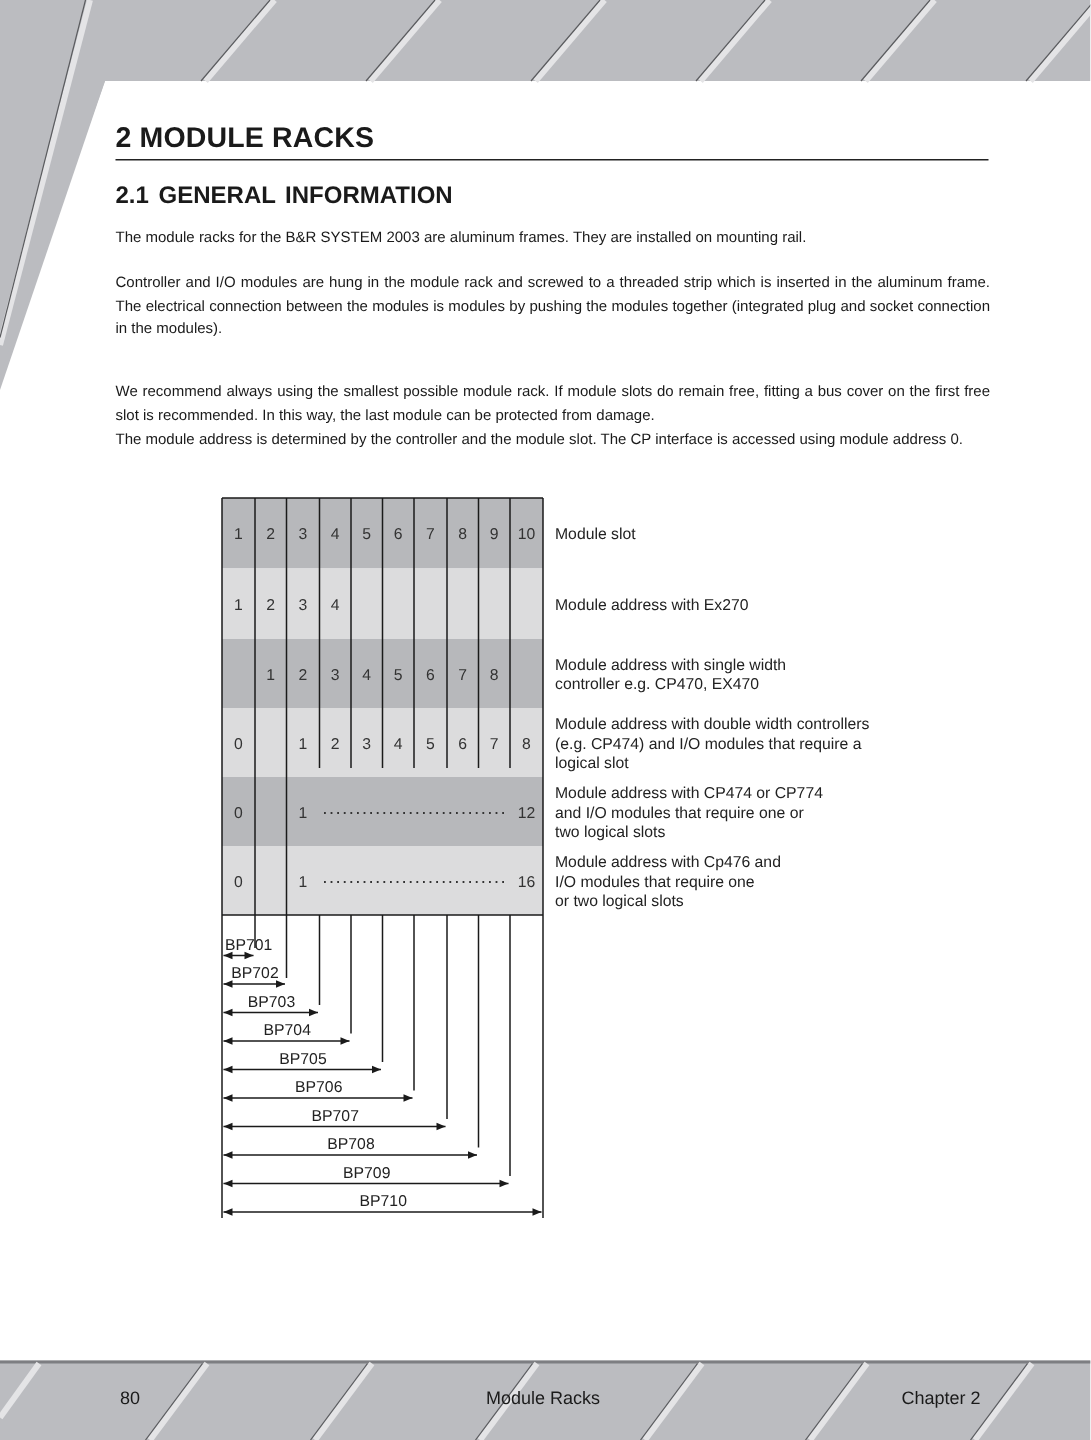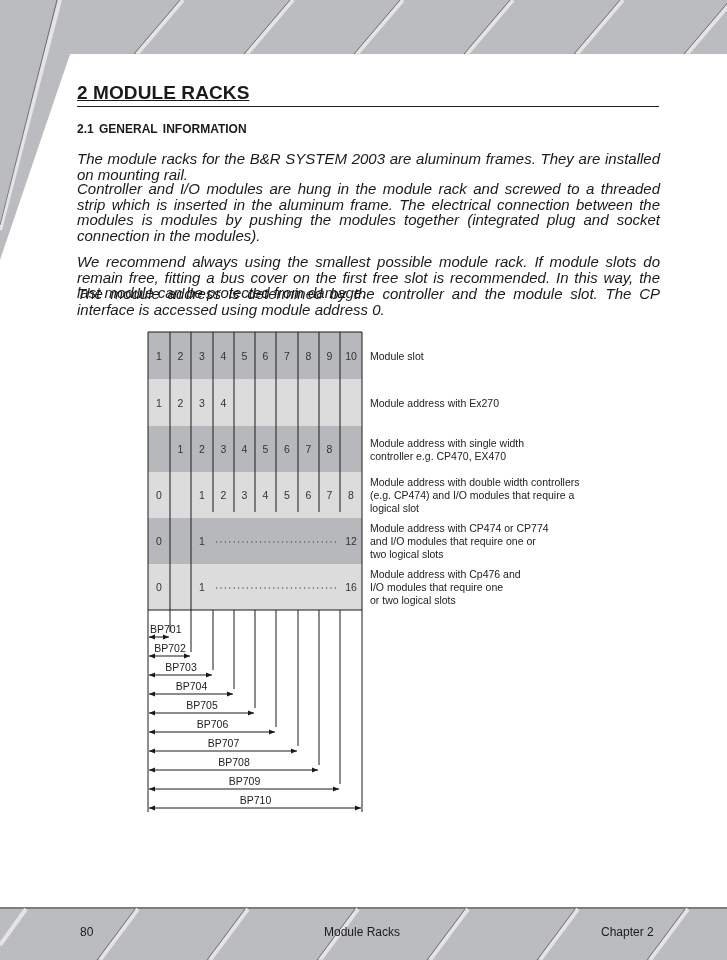--- a/index.html
+++ b/index.html
@@ -1,24 +1,24 @@
 <!DOCTYPE html>
 <html><head>
 <meta charset="utf-8">
 <style>
   html, body { margin:0; padding:0; }
   body { width:727px; height:960px; position:relative; background:#ffffff; overflow:hidden;
          font-family:"Liberation Sans", sans-serif; color:#1a1a1a; }
   .hdr-band { position:absolute; left:0; top:0; width:727px; height:54px; background:#bbbcc0; }
   .ftr-band { position:absolute; left:0; top:907px; width:727px; height:53px; background:#bbbcc0; border-top:2px solid #7d7e82; }
   .deco { position:absolute; left:0; top:0; }
-  .title { position:absolute; left:77px; top:82px; font-size:19px; font-weight:bold; letter-spacing:0.1px;text-decoration:underline; }
+  .title { position:absolute; left:77px; top:82px; font-size:19px; font-weight:bold; letter-spacing:0.1px; }
   .title-rule { position:absolute; left:77px; top:106px; width:582px; height:1px; background:#222; }
-  .subtitle { position:absolute; left:77px; top:122px; font-size:12px; font-weight:bold; word-spacing:2px; }
-  .para { position:absolute; left:77px; width:583px; font-size:15px; line-height:15.5px; text-align:justify;font-style:italic; }
+  .subtitle { position:absolute; left:77px; top:122px; font-size:16px; font-weight:bold; word-spacing:2px; }
+  .para { position:absolute; left:77px; width:583px; font-size:10px; line-height:15.5px; text-align:justify; }
   .diagram { position:absolute; left:0; top:0; }
   .ftr-text { position:absolute; top:925px; font-size:12px; font-weight:normal; }
 </style>
 </head>
 <body>
 
 <div class="hdr-band"></div>
 <div class="ftr-band"></div>
 
 <svg class="deco" width="727" height="960">

